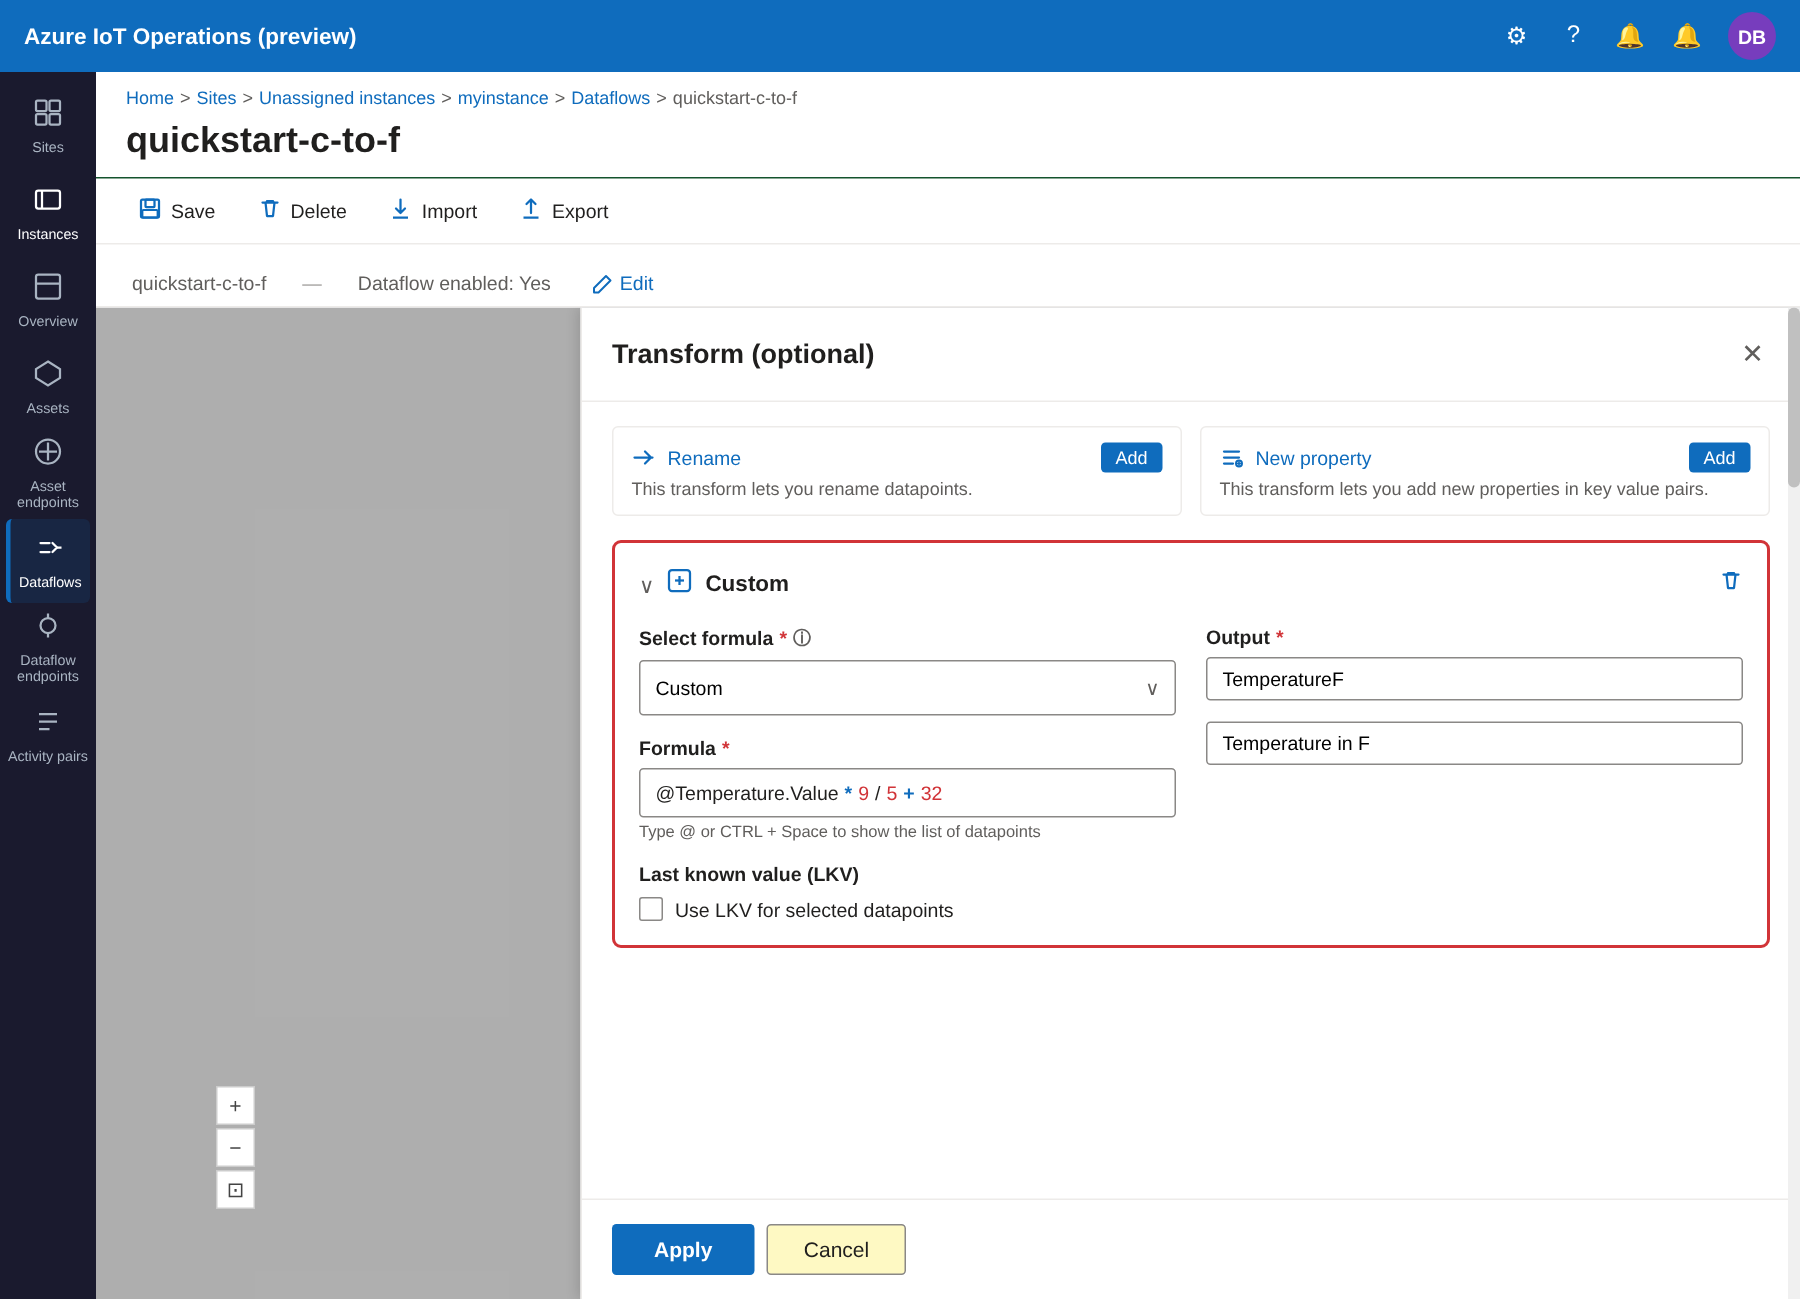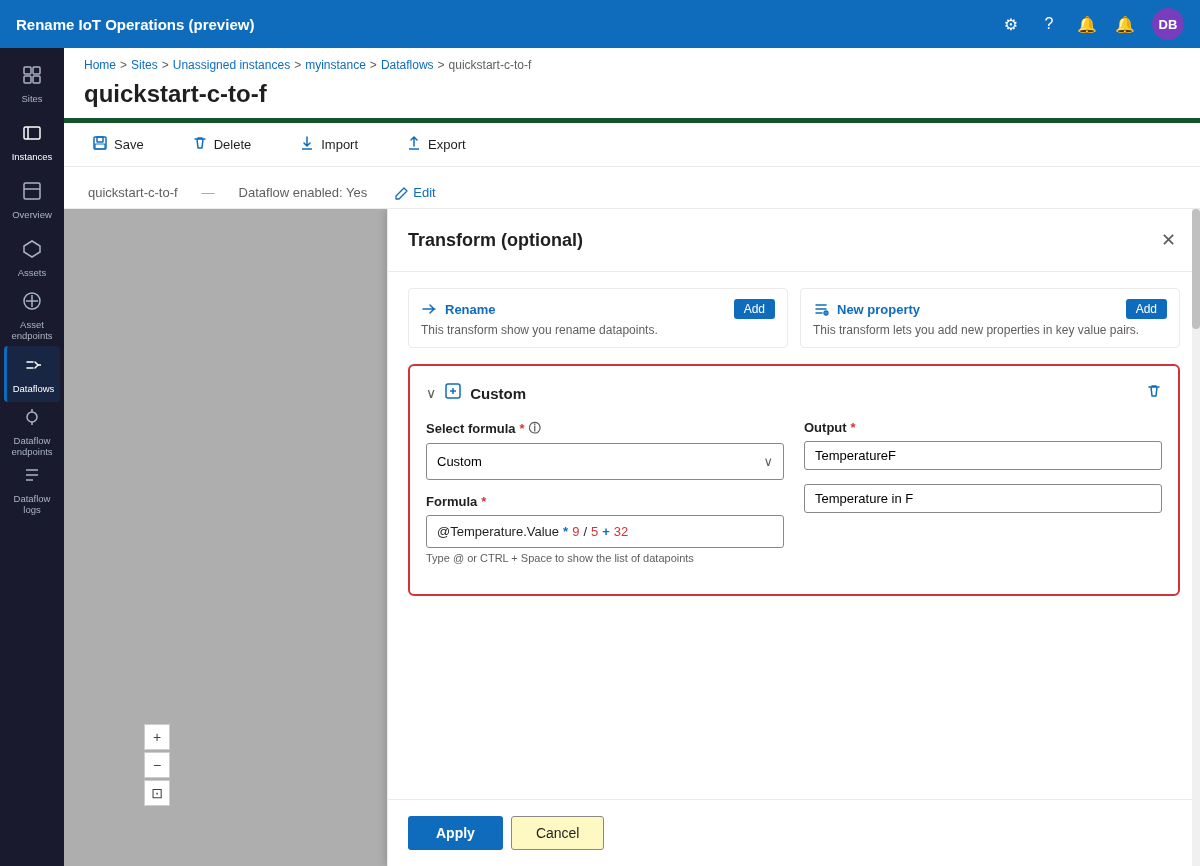--- a/index.html
+++ b/index.html
@@ -77,23 +77,23 @@
       padding: 4px 20px 10px;
       font-size: 24px;
       font-weight: 600;
       color: #201f1e;
     }
 
     
     .toolbar {
       padding: 8px 20px;
       display: flex;
-      gap: 32px;
+      gap: 12px;
       border-bottom: 1px solid #edebe9;
-      border-top: 5px solid #14532d;
+      border-top: 1px solid #14532d;
     }
     .toolbar-btn {
       display: flex;
       align-items: center;
       gap: 6px;
       background: none;
       border: none;
       cursor: pointer;
       font-size: 13px;
       color: #201f1e;
@@ -158,21 +158,21 @@
     
     .transform-cards { display: flex; gap: 12px; margin-bottom: 16px; }
     .transform-card {
       flex: 1;
       border: 1px solid #edebe9;
       border-radius: 4px;
       padding: 10px 12px;
       background: white;
     }
     .transform-card-header { display: flex; align-items: center; gap: 8px; margin-bottom: 4px; }
-    .transform-card-title { font-size: 13px; font-weight: 700; color: #0f6cbd; }
+    .transform-card-title { font-size: 13px; font-weight: 400; color: #0f6cbd; }
     .transform-card-btn { margin-left: auto; background: #0f6cbd; color: white; border: none; border-radius: 3px; padding: 3px 10px; cursor: pointer; font-size: 12px; }
     .transform-card-text { font-size: 12px; color: #605e5c; }
 
     
     .compute-section {
       border: 2px solid #d13438;
       border-radius: 6px;
       padding: 16px;
       background: white;
     }
@@ -299,21 +299,21 @@
       width: 8px;
       height: 120px;
       background: #c0c0c0;
       border-radius: 4px;
     }
   </style>
 </head>
 <body>
 
 <div class="topbar">
-  <span class="topbar-title">Rename IoT Operations (preview)</span>
+  <span class="topbar-title">Azure IoT Operations (preview)</span>
   <div class="topbar-icons">
     <div class="topbar-icon">⚙</div>
     <div class="topbar-icon">?</div>
     <div class="topbar-icon">🔔</div>
     <div class="topbar-icon">🔔</div>
     <div class="topbar-avatar">DB</div>
   </div>
 </div>
 
 <div class="main-layout">
@@ -386,21 +386,21 @@
       <span class="sidebar-label">Dataflow endpoints</span>
     </div>
     <div class="sidebar-item">
       <span class="sidebar-icon">
         <svg width="20" height="20" viewBox="0 0 20 20" fill="none">
             <line x1="4" y1="5" x2="16" y2="5" stroke="#a9b4c2" stroke-width="1.5"></line>
             <line x1="4" y1="10" x2="16" y2="10" stroke="#a9b4c2" stroke-width="1.5"></line>
             <line x1="4" y1="15" x2="11" y2="15" stroke="#a9b4c2" stroke-width="1.5"></line>
           </svg>
       </span>
-      <span class="sidebar-label">Dataflow logs</span>
+      <span class="sidebar-label">Activity pairs</span>
     </div>
   </div>
 
   <div class="content-area">
 
     <div class="breadcrumb">
       <a href="#" style="color:#0f6cbd;text-decoration:none;">Home</a>
       <span> &gt; </span>
       <a href="#" style="color:#0f6cbd;text-decoration:none;">Sites</a>
       <span> &gt; </span>
@@ -490,21 +490,21 @@
 
           <div class="transform-cards">
             <div class="transform-card">
               <div class="transform-card-header">
                 <svg width="16" height="16" viewBox="0 0 16 16" fill="none">
                     <path d="M2 8h12M9 4l4 4-4 4" stroke="#0f6cbd" stroke-width="1.5" stroke-linecap="round" stroke-linejoin="round"></path>
                   </svg>
                 <span class="transform-card-title">Rename</span>
                 <button class="transform-card-btn">Add</button>
               </div>
-              <div class="transform-card-text">This transform show you rename datapoints.</div>
+              <div class="transform-card-text">This transform lets you rename datapoints.</div>
             </div>
             <div class="transform-card">
               <div class="transform-card-header">
                 <svg width="16" height="16" viewBox="0 0 16 16" fill="none">
                     <path d="M3 4h10M3 8h10M3 12h6" stroke="#0f6cbd" stroke-width="1.5" stroke-linecap="round"></path>
                     <circle cx="13" cy="12" r="2" stroke="#0f6cbd" stroke-width="1.3"></circle>
                     <line x1="13" y1="10.5" x2="13" y2="13.5" stroke="#0f6cbd" stroke-width="1.1"></line>
                     <line x1="11.5" y1="12" x2="14.5" y2="12" stroke="#0f6cbd" stroke-width="1.1"></line>
                   </svg>
                 <span class="transform-card-title">New property</span>
@@ -553,20 +553,27 @@
                   <span class="formula-text">@Temperature.Value</span>
                   <span class="formula-operator"> * </span>
                   <span class="formula-number">9</span>
                   <span class="formula-text">/</span>
                   <span class="formula-number">5</span>
                   <span class="formula-operator"> + </span>
                   <span class="formula-number">32</span>
                 </div>
                 <div class="formula-hint">Type @ or CTRL + Space to show the list of datapoints</div>
 
+                <div class="lkv-section">
+                  <div class="lkv-title">Last known value (LKV)</div>
+                  <div class="checkbox-row">
+                    <div class="checkbox-box"></div>
+                    <span class="checkbox-label">Use LKV for selected datapoints</span>
+                  </div>
+                </div>
               </div>
 
               <div class="compute-col-right">
                 <div class="field-label">
                   <span>Output</span>
                   <span class="required"> *</span>
                 </div>
                 <input class="text-input" type="text" value="TemperatureF" style="">
 
                 <input class="text-input" type="text" value="Temperature in F" style="">

